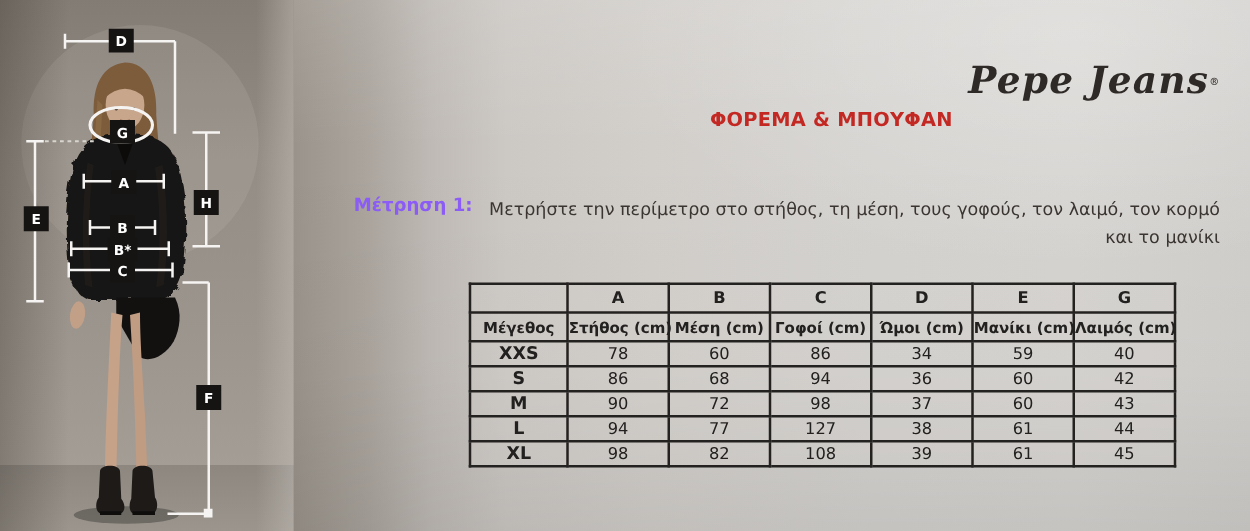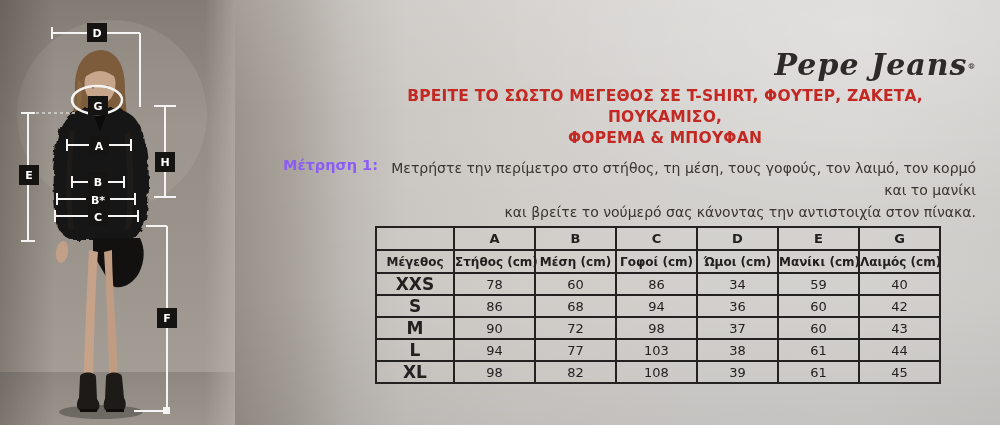--- a/index.html
+++ b/index.html
@@ -35,21 +35,21 @@
     color:#3a3531;font-size:14px;line-height:22px;}
 
   
   table.size-table{position:absolute;left:375px;top:226px;width:566px;border-collapse:collapse;table-layout:fixed;
     color:#232120;}
   table.size-table th, table.size-table td{border:2px solid #242220;padding:0;text-align:center;
     background:rgba(214,211,207,.25);white-space:nowrap;overflow:visible;}
   tr.letters th{height:21px;font-size:13px;font-weight:bold;}
   tr.headers th{height:21px;font-size:12px;font-weight:bold;margin-left:44px;}
   tr.datarow{height:20px;}
-  tr.datarow th{font-size:17px;font-weight:bold;margin-left:28px;}
+  tr.datarow th{font-size:14px;font-weight:bold;margin-left:28px;}
   tr.datarow td{font-size:13px;font-weight:normal;}
   th.blank{border:none;background:transparent;}
 </style>
 </head>
 <body>
 
 <div class="page">
   <div class="bg"></div>
 
   <svg class="photo" viewBox="0 0 235 425" xmlns="http://www.w3.org/2000/svg">
@@ -165,28 +165,26 @@
           <text x="167" y="322" fill="#fff">F</text>
         </g>
     </g>
   </svg>
 
   <div class="logo">
     <div class="logo-script"><span>Pepe Jeans</span><sup class="reg">®</sup></div>
   </div>
 
   <div class="heading">
-    <div>ΒΡΕΙΤΕ ΤΟ ΣΩΣΤΟ ΜΕΓΕΘΟΣ ΣΕ T-SHIRT, ΦΟΥΤΕΡ, ΖΑΚΕΤΑ, ΠΟΥΚΑΜΙΣΟ,</div>
     <div>ΦΟΡΕΜΑ &amp; ΜΠΟΥΦΑΝ</div>
   </div>
 
   <div class="instr-label">Μέτρηση 1:</div>
   <div class="instr-body">
     <div>Μετρήστε την περίμετρο στο στήθος, τη μέση, τους γοφούς, τον λαιμό, τον κορμό και το μανίκι</div>
-    <div>και βρείτε το νούμερό σας κάνοντας την αντιστοιχία στον πίνακα.</div>
   </div>
 
   <table class="size-table">
     <colgroup>
         <col style="width:78px">
         <col style="width:81px">
         <col style="width:81px">
         <col style="width:81px">
         <col style="width:81px">
         <col style="width:81px">
@@ -235,21 +233,21 @@
       <td>72</td>
       <td>98</td>
       <td>37</td>
       <td>60</td>
       <td>43</td>
     </tr>
     <tr class="datarow">
       <th>L</th>
       <td>94</td>
       <td>77</td>
-      <td>103</td>
+      <td>127</td>
       <td>38</td>
       <td>61</td>
       <td>44</td>
     </tr>
     <tr class="datarow">
       <th>XL</th>
       <td>98</td>
       <td>82</td>
       <td>108</td>
       <td>39</td>

